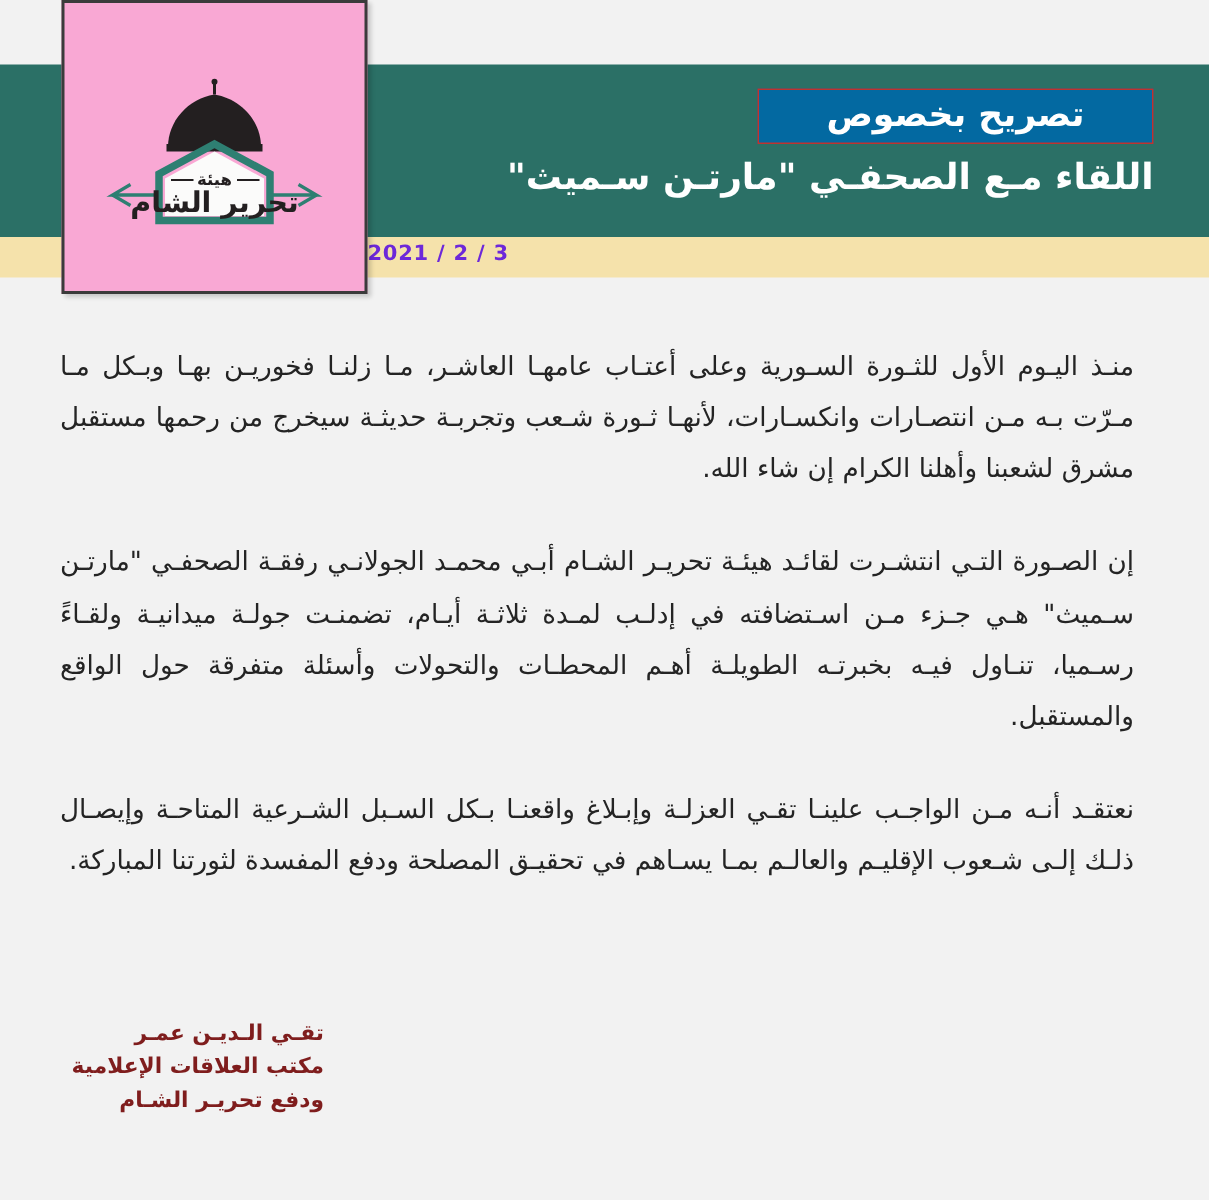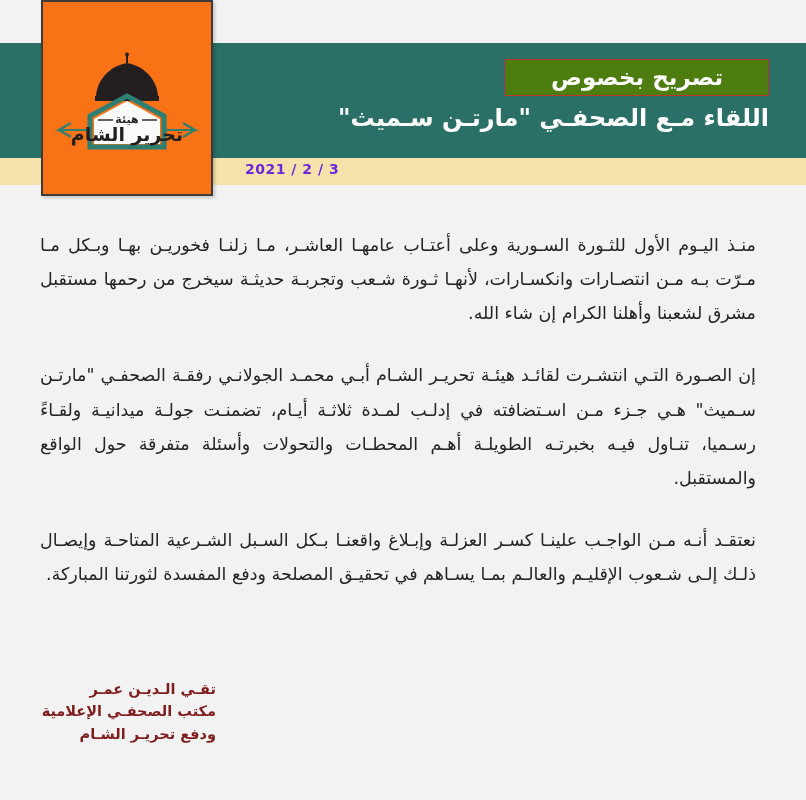--- a/index.html
+++ b/index.html
@@ -51,23 +51,23 @@
     color: #6d28d9;
     letter-spacing: 0.5px;
     font-family: "DejaVu Sans", "Liberation Sans", sans-serif;
   }
 
   
   #logo-card {
     position: absolute;
     left: 41px;
     top: 0px;
-    width: 172px;
+    width: 204px;
     height: 196px;
-    background: #f97316;
+    background: #f9a8d4;
     border: 2px solid #3b3b3b;
     box-sizing: border-box;
     box-shadow: 2px 2px 3px rgba(0,0,0,0.18);
     overflow: hidden;
   }
 
   #logo-mark {
     position: absolute;
     left: 50%;
     top: 50px;
@@ -76,21 +76,21 @@
     height: 105px;
   }
 
   
   #red-banner {
     position: absolute;
     left: 505px;
     top: 59px;
     width: 264px;
     height: 37px;
-    background: #4d7c0f;
+    background: #0369a1;
     border: 1px solid #c0332e;
     box-sizing: border-box;
     display: flex;
     align-items: center;
     justify-content: center;
   }
   #red-banner-text {
     color: #ffffff;
     font-size: 23px;
     font-weight: bold;
@@ -197,20 +197,20 @@
     <span id="red-banner-text">تصريح بخصوص</span>
   </div>
 
   <div id="header-subtitle">اللقاء مـع الصحفـي "مارتـن سـميث"</div>
 
 </div>
 
 <div id="body-area">
   <p class="body-paragraph">منـذ اليـوم الأول للثـورة السـورية وعلى أعتـاب عامهـا العاشـر، مـا زلنـا فخوريـن بهـا وبـكل مـا مـرّت بـه مـن انتصـارات وانكسـارات، لأنهـا ثـورة شـعب وتجربـة حديثـة سيخرج من رحمها مستقبل مشرق لشعبنا وأهلنا الكرام إن شاء الله.</p>
   <p class="body-paragraph">إن الصـورة التـي انتشـرت لقائـد هيئـة تحريـر الشـام أبـي محمـد الجولانـي رفقـة الصحفـي "مارتـن سـميث" هـي جـزء مـن اسـتضافته في إدلـب لمـدة ثلاثـة أيـام، تضمنـت جولـة ميدانيـة ولقـاءً رسـميا، تنـاول فيـه بخبرتـه الطويلـة أهـم المحطـات والتحولات وأسئلة متفرقة حول الواقع والمستقبل.</p>
-  <p class="body-paragraph">نعتقـد أنـه مـن الواجـب علينـا كسـر العزلـة وإبـلاغ واقعنـا بـكل السـبل الشـرعية المتاحـة وإيصـال ذلـك إلـى شـعوب الإقليـم والعالـم بمـا يسـاهم في تحقيـق المصلحة ودفع المفسدة لثورتنا المباركة.</p>
+  <p class="body-paragraph">نعتقـد أنـه مـن الواجـب علينـا تقـي العزلـة وإبـلاغ واقعنـا بـكل السـبل الشـرعية المتاحـة وإيصـال ذلـك إلـى شـعوب الإقليـم والعالـم بمـا يسـاهم في تحقيـق المصلحة ودفع المفسدة لثورتنا المباركة.</p>
 </div>
 
 <div id="signature-block">
   <div class="signature-line" id="signature-name">تقـي الـديـن عمـر</div>
-  <div class="signature-line">مكتب الصحفـي الإعلامية</div>
+  <div class="signature-line">مكتب العلاقات الإعلامية</div>
   <div class="signature-line">ودفع تحريـر الشـام</div>
 </div>
 
 </body></html>

